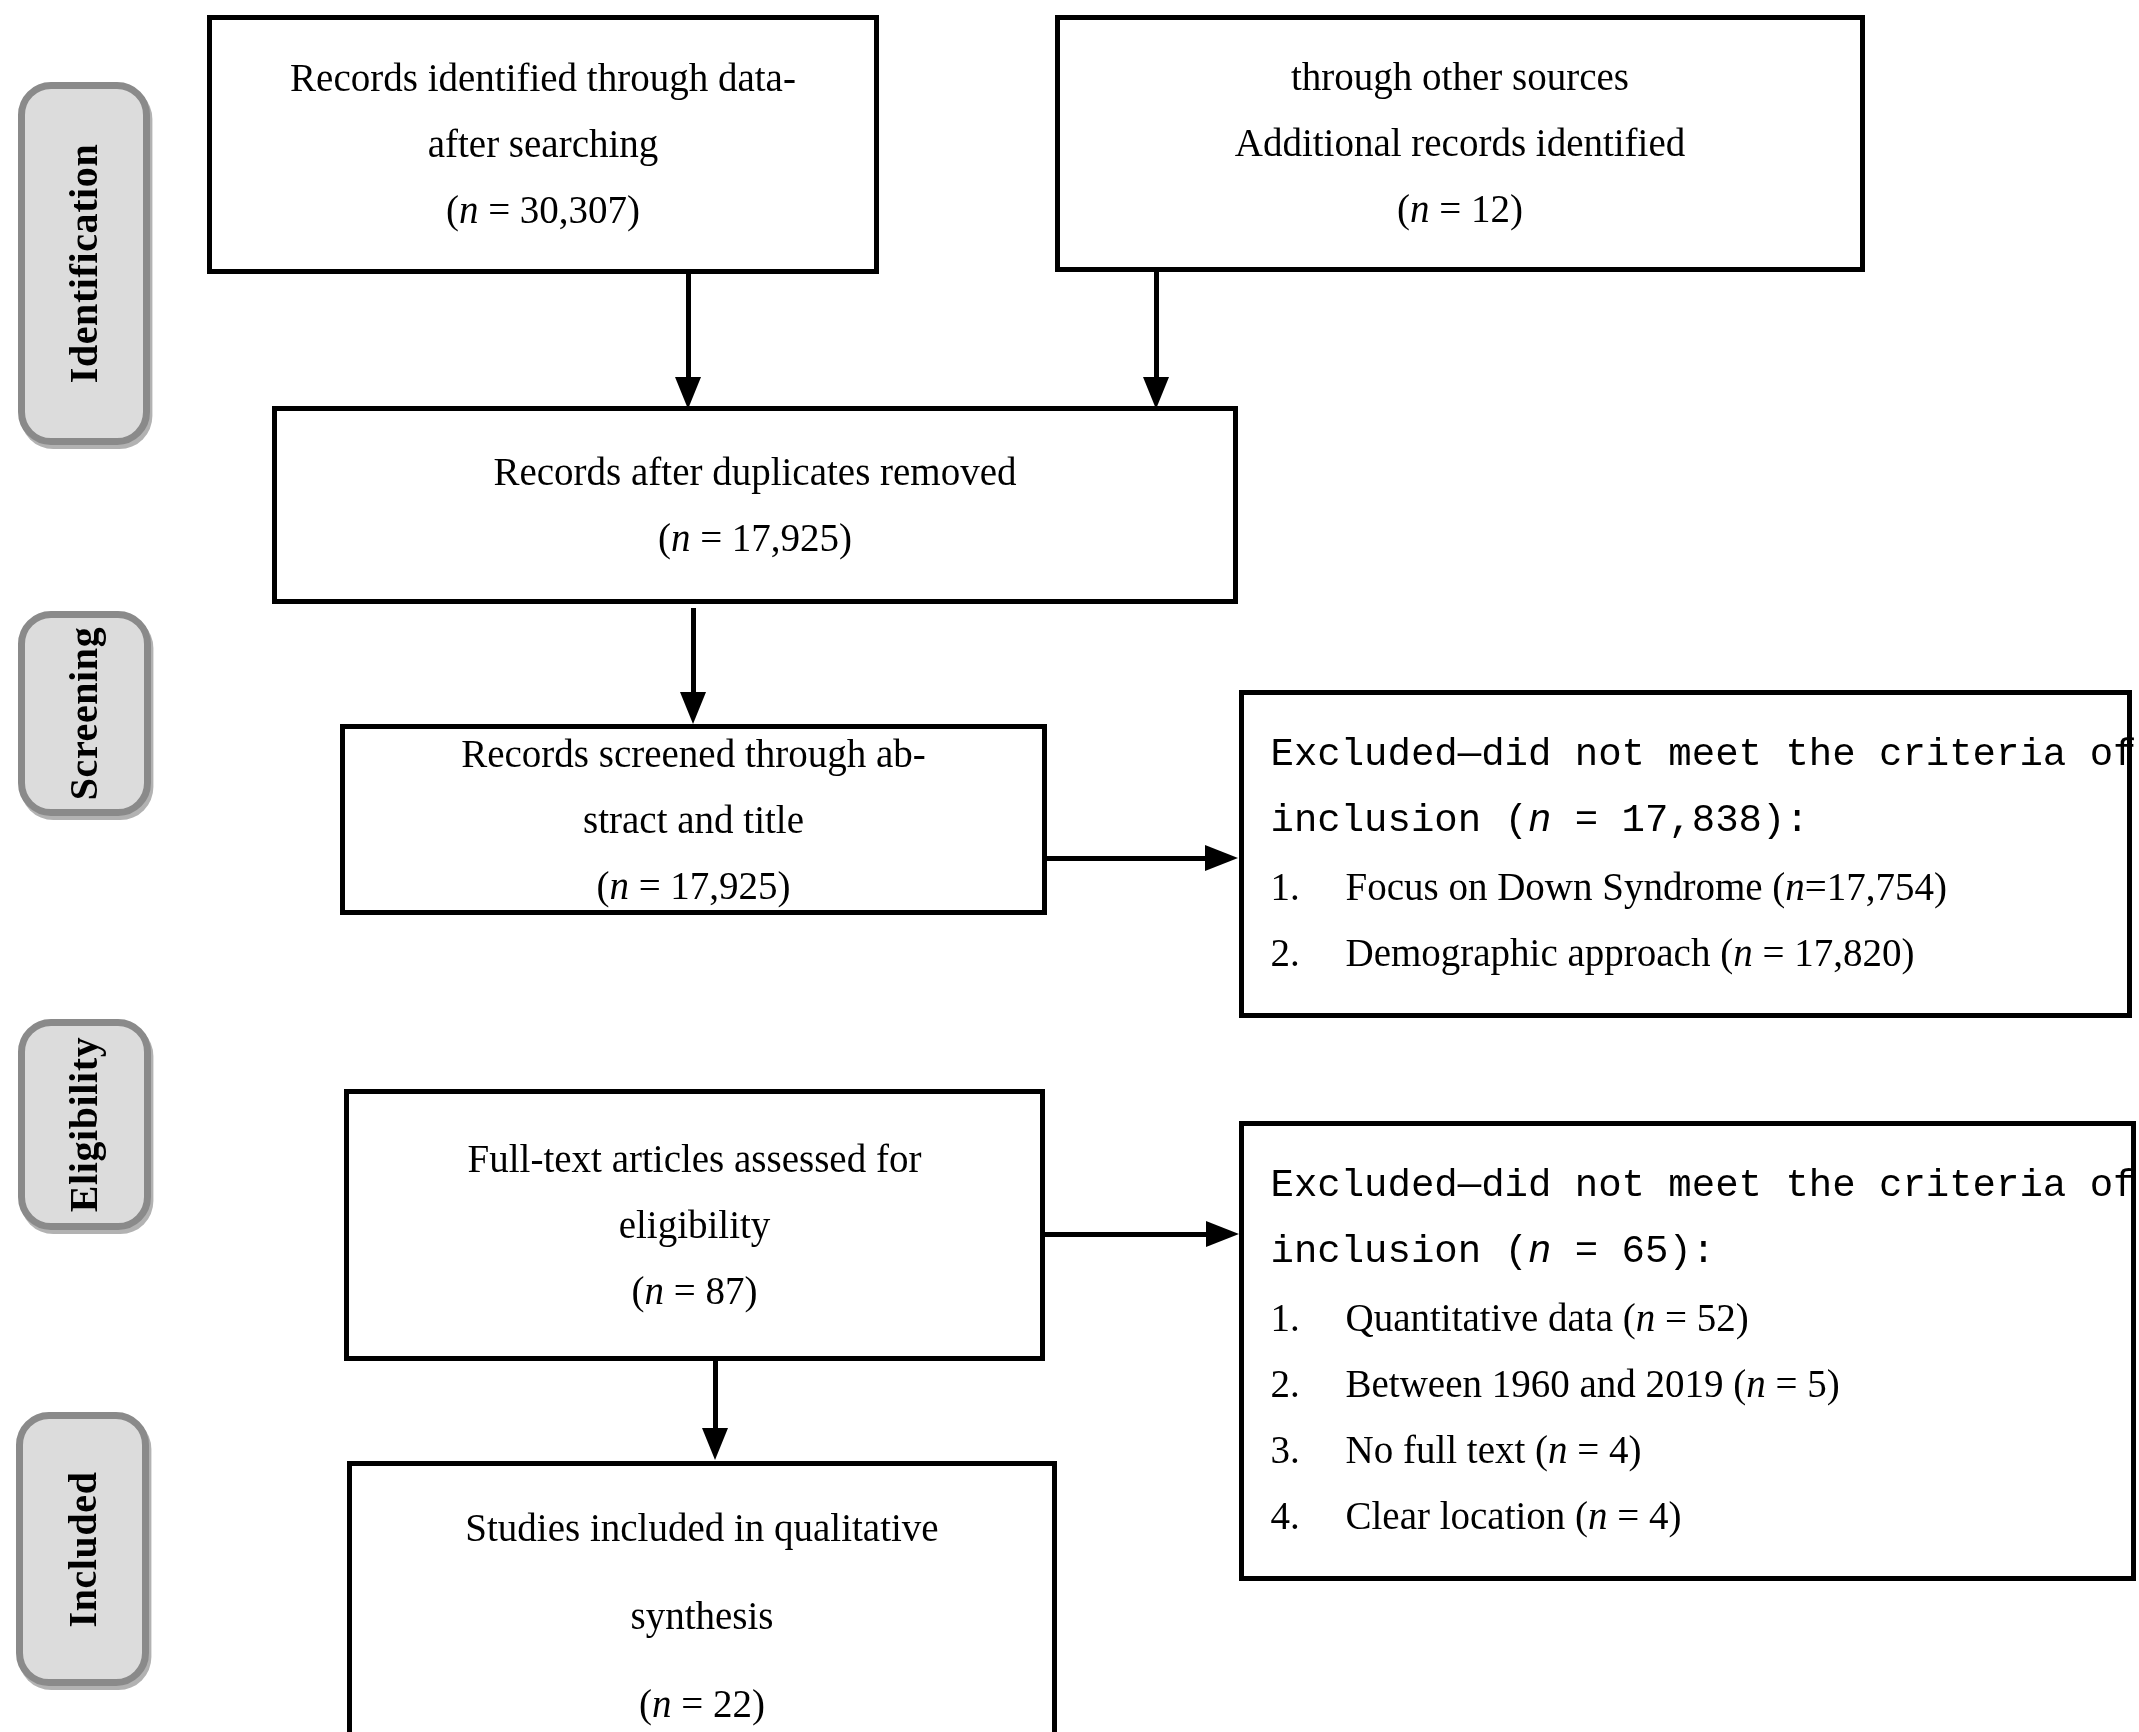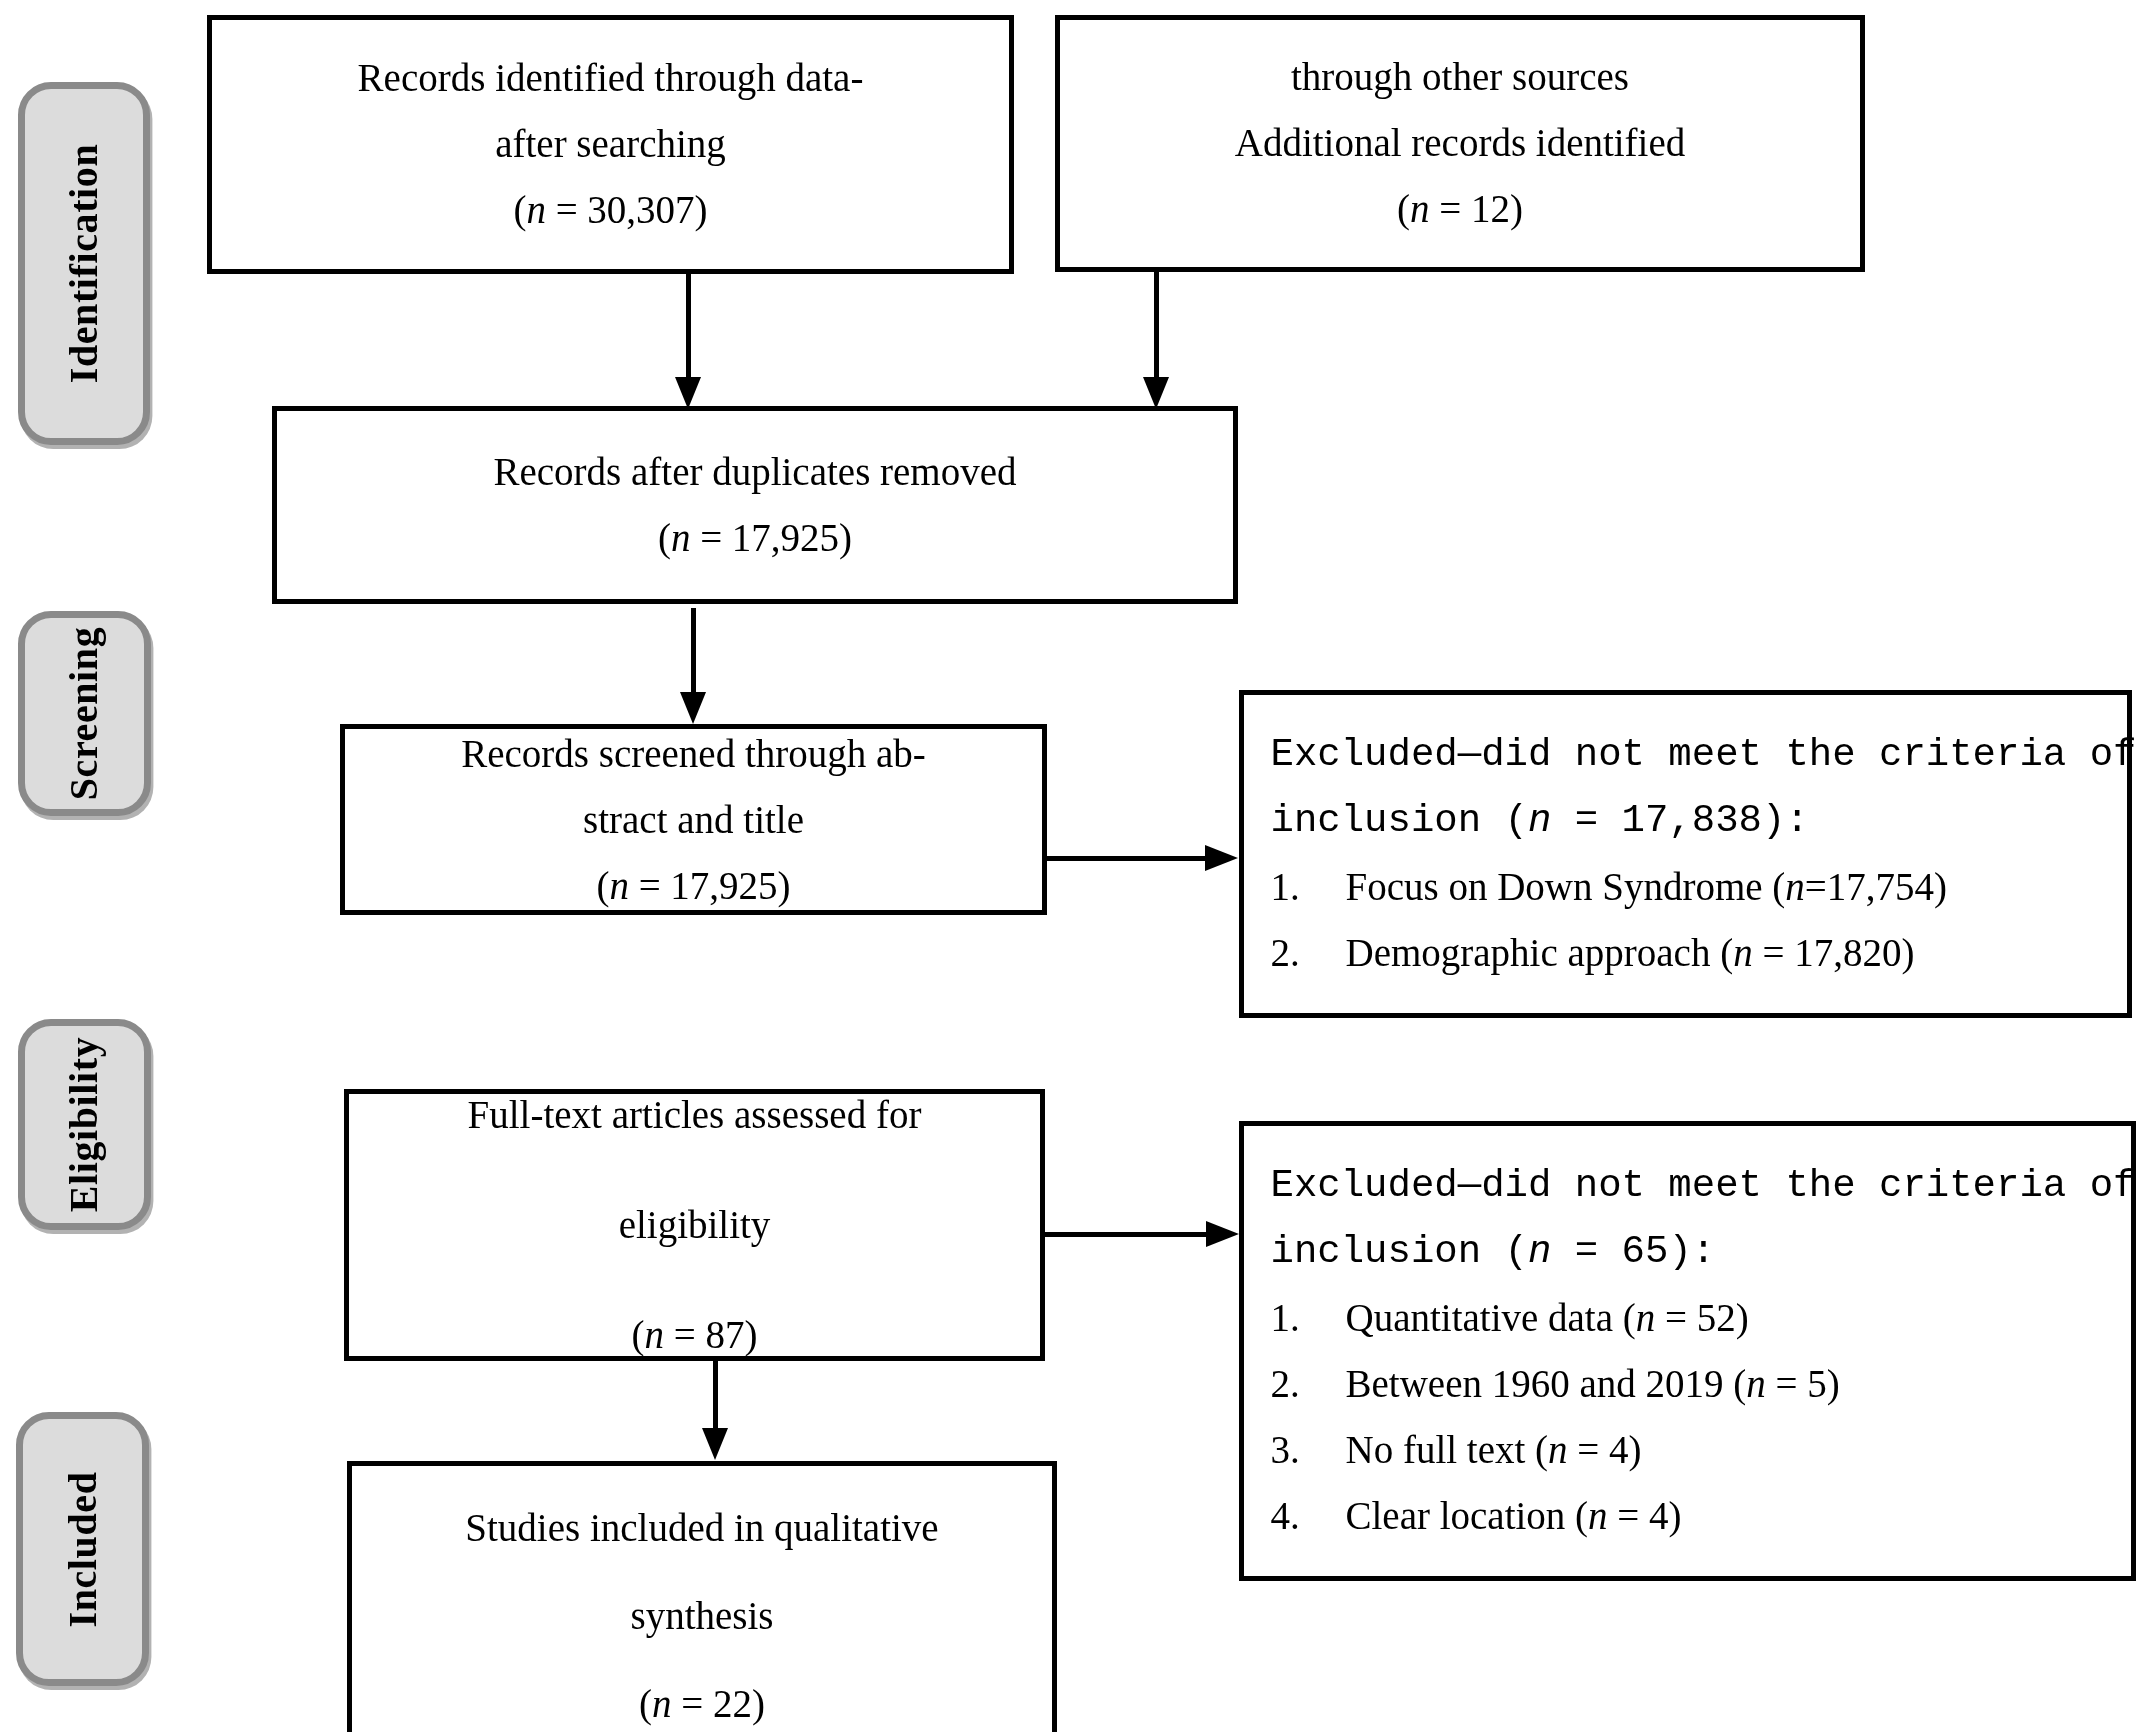--- a/index.html
+++ b/index.html
@@ -60,21 +60,21 @@
   <div class="stage" style="left:17.7px;top:611px;width:133px;height:205px;">
     <span class="stage-text">Screening</span>
   </div>
   <div class="stage" style="left:17.7px;top:1019px;width:133px;height:211px;">
     <span class="stage-text">Eligibility</span>
   </div>
   <div class="stage" style="left:16px;top:1412px;width:133px;height:274px;">
     <span class="stage-text">Included</span>
   </div>
 
-  <div class="pbox" style="left:207px;top:14.7px;width:807px;height:259px;">
+  <div class="pbox" style="left:207px;top:14.7px;width:672px;height:259px;">
     <div class="pline">Records identified through data-</div>
     <div class="pline">after searching</div>
     <div class="pline">(<i>n</i> = 30,307)</div>
   </div>
 
   <div class="pbox" style="left:1055px;top:14.7px;width:810px;height:257px;">
     <div class="pline">through other sources</div>
     <div class="pline">Additional records identified</div>
     <div class="pline">(<i>n</i> = 12)</div>
   </div>
@@ -96,21 +96,21 @@
     <div class="item">
       <span class="num">1.</span>
       <span class="itext">Focus on Down Syndrome (<i>n</i>=17,754)</span>
     </div>
     <div class="item">
       <span class="num">2.</span>
       <span class="itext">Demographic approach (<i>n</i> = 17,820)</span>
     </div>
   </div>
 
-  <div class="pbox" style="left:344px;top:1089px;width:701px;height:272px;gap:44px;">
+  <div class="pbox" style="left:344px;top:1089px;width:701px;height:272px;">
     <div class="pline">Full-text articles assessed for</div>
     <div class="pline">eligibility</div>
     <div class="pline">(<i>n</i> = 87)</div>
   </div>
 
   <div class="pbox excl" style="left:1239px;top:1121px;width:897px;height:460px;">
     <div class="pline">Excluded—did not meet the criteria of</div>
     <div class="pline">inclusion (<i>n</i> = 65):</div>
     <div class="item">
       <span class="num">1.</span>

